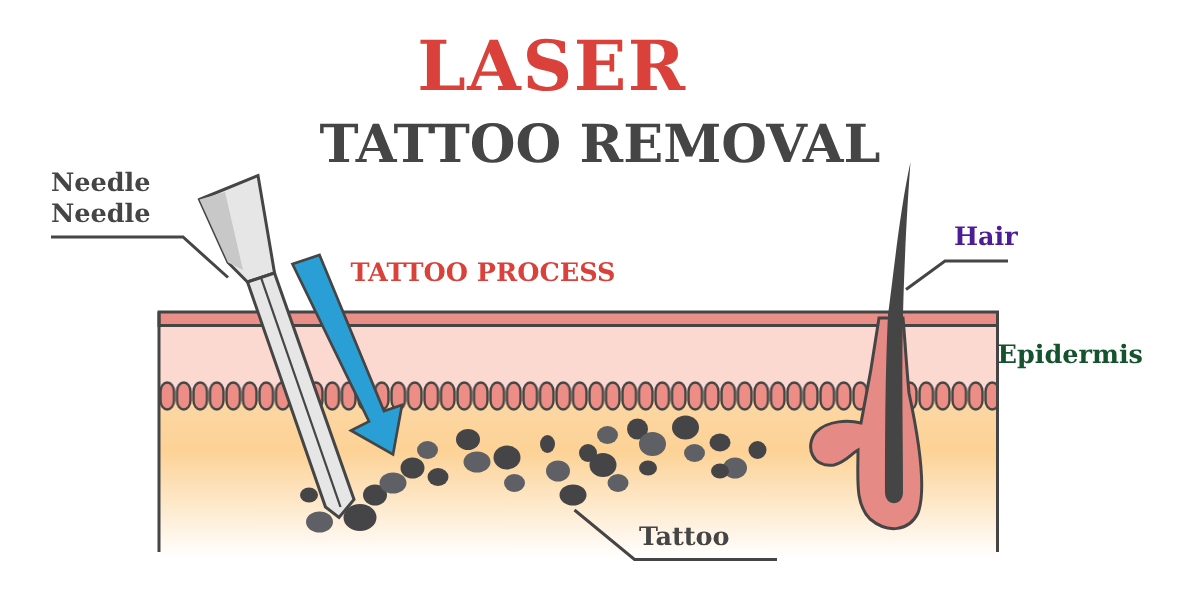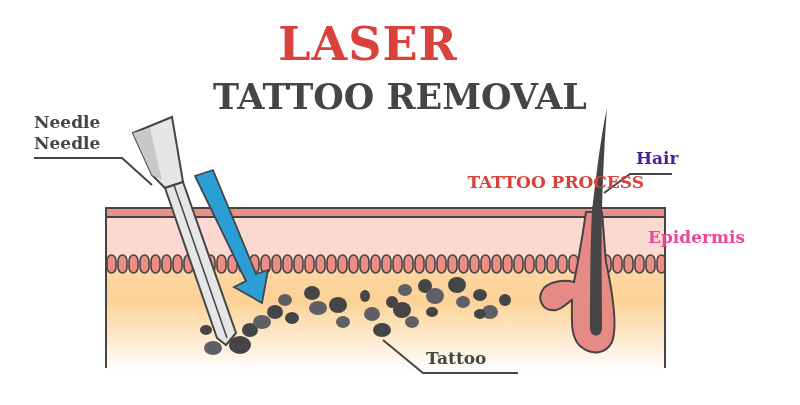--- a/index.html
+++ b/index.html
@@ -1,20 +1,20 @@
 <!DOCTYPE html>
 <html><head>
   <meta charset="utf-8">
   <style>
     html, body { margin: 0; padding: 0; background: #ffffff; }
     body { width: 800px; height: 405px; overflow: hidden; position: relative; font-family: "DejaVu Serif", serif; }
     .title-main { position: absolute; left: 0; width: 736px; top: 20px; text-align: center; font-weight: bold; font-size: 46px; line-height: 48px; letter-spacing: 1px; }
     .title-sub { position: absolute; left: 0; width: 800px; top: 78px; text-align: center; font-weight: bold; font-size: 35px; line-height: 38px; }
     .label { position: absolute; font-weight: bold; font-size: 17px; line-height: 21px; white-space: nowrap; }
-    .process { position: absolute; left: 0; width: 644px; top: 172px; text-align: right; font-weight: bold; font-size: 17px; }
+    .process { position: absolute; left: 0; width: 644px; top: 172px; text-align: center; font-weight: bold; font-size: 17px; }
     svg.art { position: absolute; left: 0; top: 0; }
   </style>
 </head>
 <body>
 
 <div class="title-main" style="color:#d9413a">LASER</div>
 <div class="title-sub" style="color:#454545">TATTOO REMOVAL</div>
 
 <svg class="art" width="800" height="405" viewBox="0 0 800 405" xmlns="http://www.w3.org/2000/svg">
   <defs>
@@ -90,14 +90,14 @@
     <path d="M383 340 L423 373 L518 373"></path>
   </g>
 </svg>
 
 <div class="label" style="left:34px; top:112px; color:#454545;">
   <div>Needle</div>
   <div>Needle</div>
 </div>
 <div class="process" style="color:#d9413a; left:0;">TATTOO PROCESS</div>
 <div class="label" style="left:636px; top:148px; color:#4c1d95;">Hair</div>
-<div class="label" style="left:648px; top:227px; color:#ec4899;">Epidermis</div>
+<div class="label" style="left:665px; top:227px; color:#14532d;">Epidermis</div>
 <div class="label" style="left:426px; top:348px; color:#454545;">Tattoo</div>
 
 </body></html>

